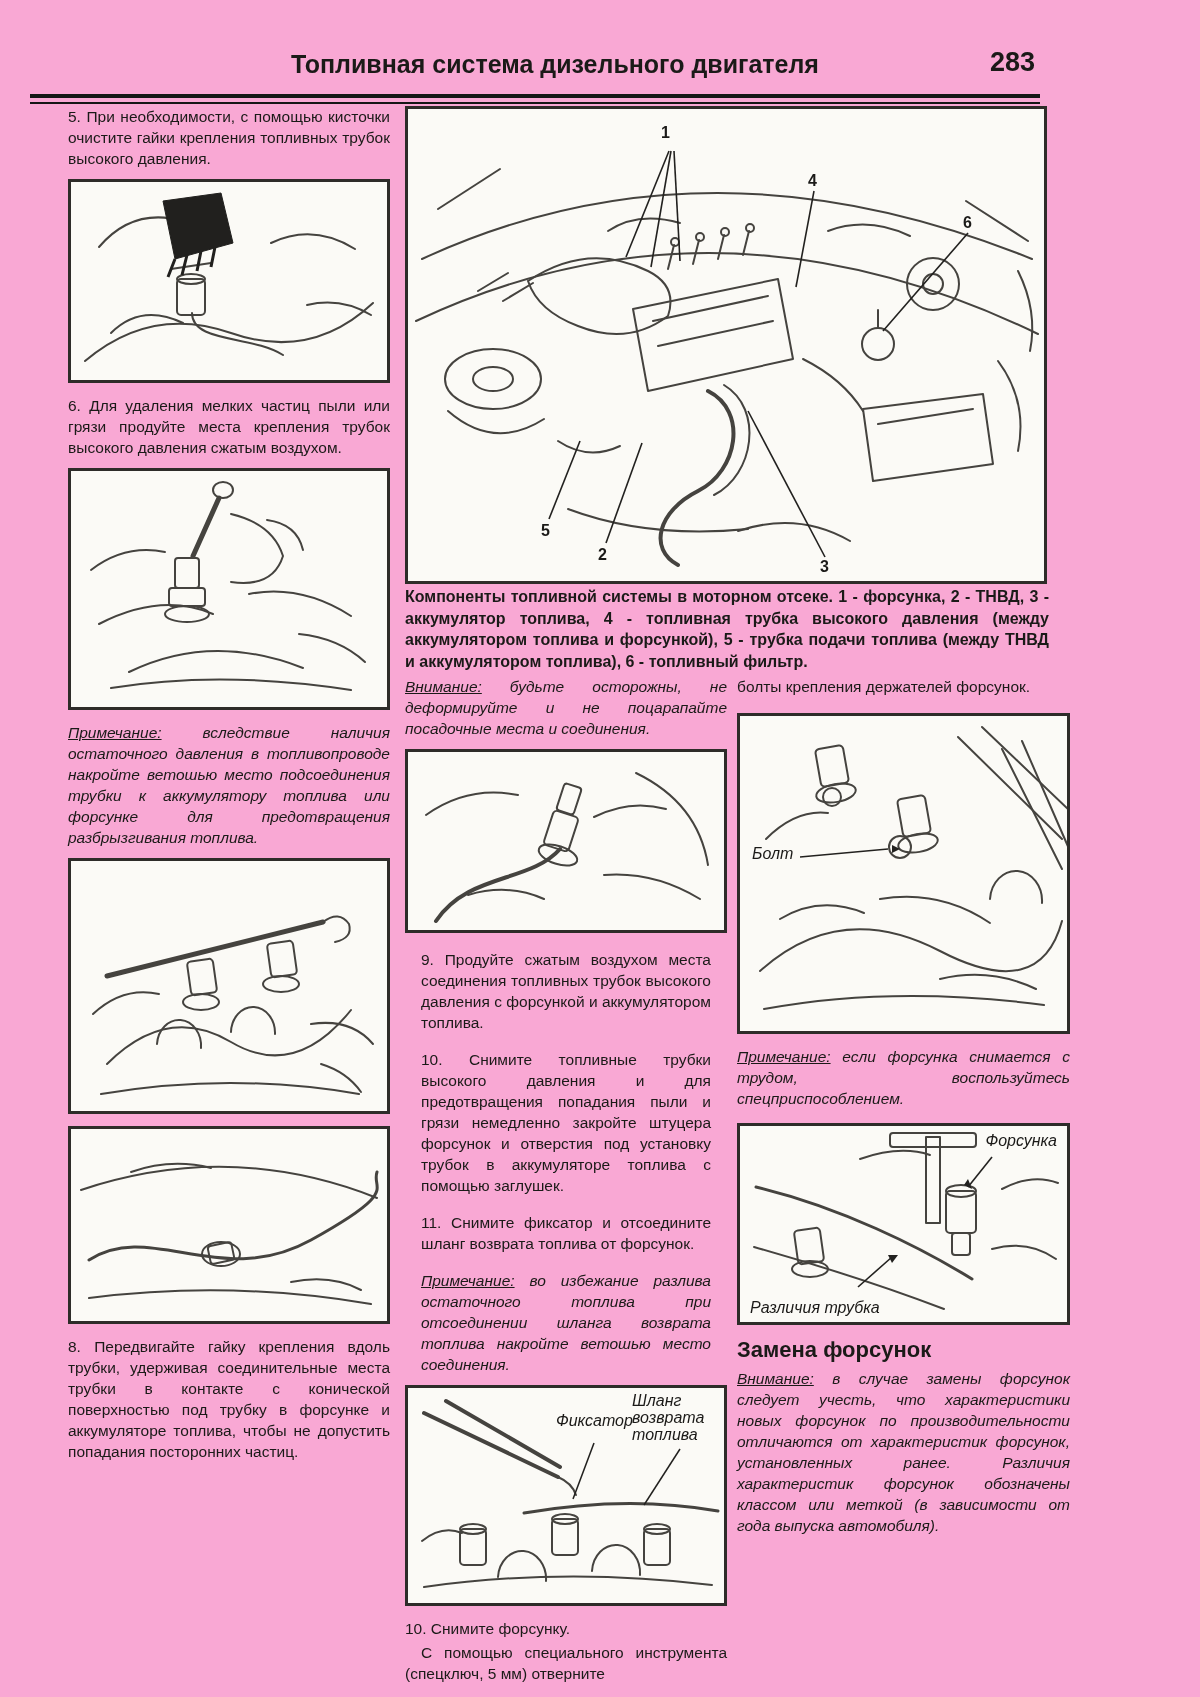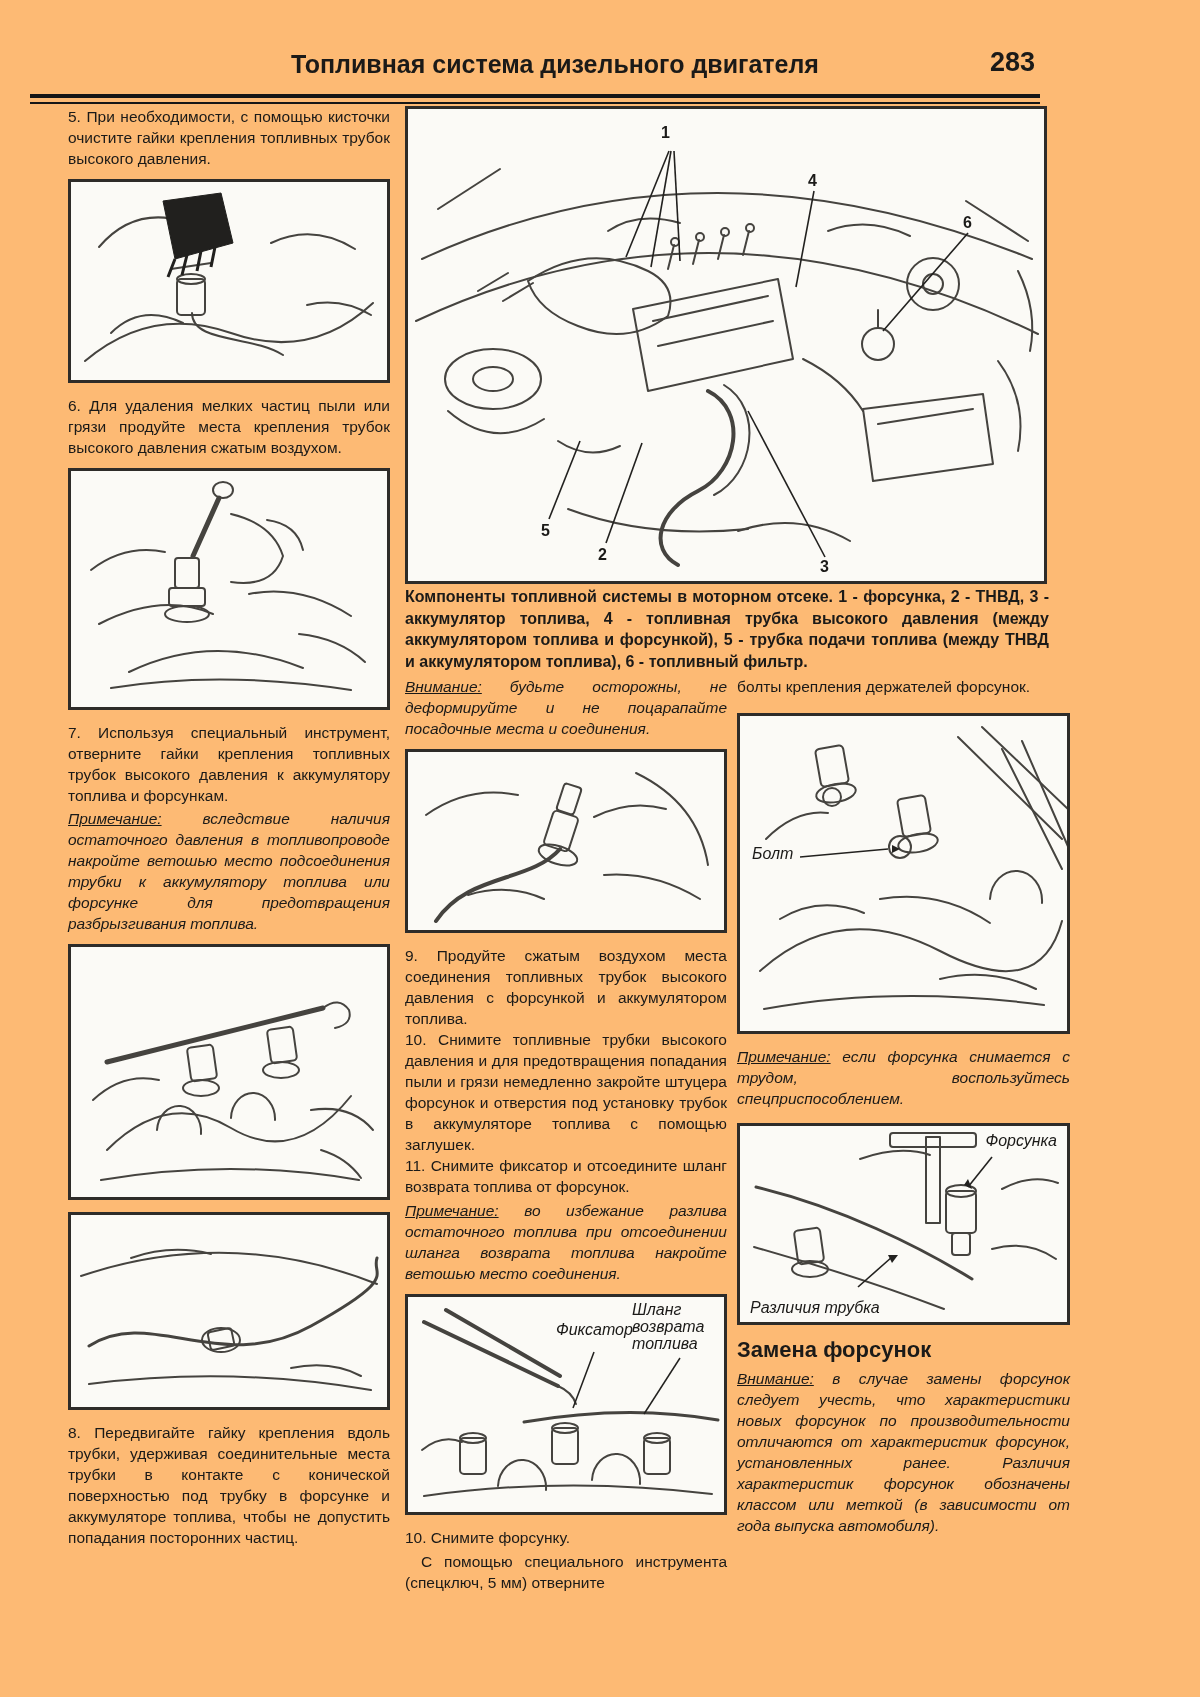--- a/index.html
+++ b/index.html
@@ -1,28 +1,28 @@
 <!DOCTYPE html>
 <html><head>
 <meta charset="utf-8">
 <style>
   html,body{margin:0;padding:0;background:#c9c8c5;}
-  .page{position:relative;width:1200px;height:1697px;background:#fdba74;
+  .page{position:relative;width:1200px;height:1697px;background:#f9a8d4;
         font-family:"Liberation Sans",sans-serif;color:#1b1a18;overflow:hidden;}
   .header-title{position:absolute;top:50px;left:105px;width:900px;text-align:center;
         font-size:25px;font-weight:bold;}
   .page-num{position:absolute;top:47px;right:165px;font-size:27px;font-weight:bold;}
   .rule{position:absolute;left:30px;right:160px;top:94px;height:4px;
         border-top:4px solid #161616;border-bottom:2px solid #161616;}
   .col{position:absolute;font-size:15.5px;line-height:21px;text-align:justify;}
   .col-left{left:68px;top:106px;width:322px;}
   .col-mid{left:405px;top:676px;width:322px;}
   .col-right{left:737px;top:676px;width:333px;}
   .col p{margin:0 0 10px;}
-  .steps p{margin:0;}
+  .steps p{margin:16px;}
   .note{font-style:italic;}
   .note.mt{margin-top:3px;}
   .lbl{font-weight:normal;text-decoration:underline;}
   .fig{border:3px solid #2e2c29;background:#fbfaf6;position:relative;margin:2px 0 12px;}
   .fig svg{display:block;width:100%;height:100%;}
   .bigfig{position:absolute;left:405px;top:106px;width:636px;height:472px;
         border:3px solid #2e2c29;background:#fbfaf6;}
   .bigfig svg{display:block;width:100%;height:100%;}
   .caption{position:absolute;left:405px;top:586px;width:644px;font-weight:bold;
         font-size:16px;line-height:21.5px;text-align:justify;}
@@ -80,21 +80,20 @@
           <path d="M58,198 Q140,158 232,194"></path>
           <path d="M28,150 Q90,118 142,140"></path>
           <path d="M178,120 q52,-10 102,22"></path>
           <path d="M20,96 q34,-26 74,-18"></path>
           <path d="M228,160 q40,4 66,28"></path>
           <path d="M40,214 q110,-18 240,2"></path>
         </g>
       </svg>
     </div>
 
-    <p style="margin-bottom:2px">7. Используя специальный инструмент, отверните гайки крепления топливных трубок высокого давления к аккумулятору топлива и форсункам.</p>
     <p class="note"><span class="lbl">Примечание:</span><span> вследствие наличия остаточного давления в топливопроводе накройте ветошью место подсоединения трубки к аккумулятору топлива или форсунке для предотвращения разбрызгивания топлива.</span></p>
 
     <div class="fig" style="height:250px">
       <svg viewBox="0 0 316 244">
         <g stroke="#45433f" stroke-width="2" fill="none" stroke-linecap="round" stroke-linejoin="round">
           <path d="M36,112 L252,58" stroke-width="5"></path>
           <path d="M252,58 q16,-12 26,2 q4,14 -14,18"></path>
           <rect x="118" y="96" width="26" height="34" rx="4" transform="rotate(-8 131 113)"></rect>
           <rect x="198" y="78" width="26" height="34" rx="4" transform="rotate(-8 211 95)"></rect>
           <ellipse cx="130" cy="138" rx="18" ry="8"></ellipse>

